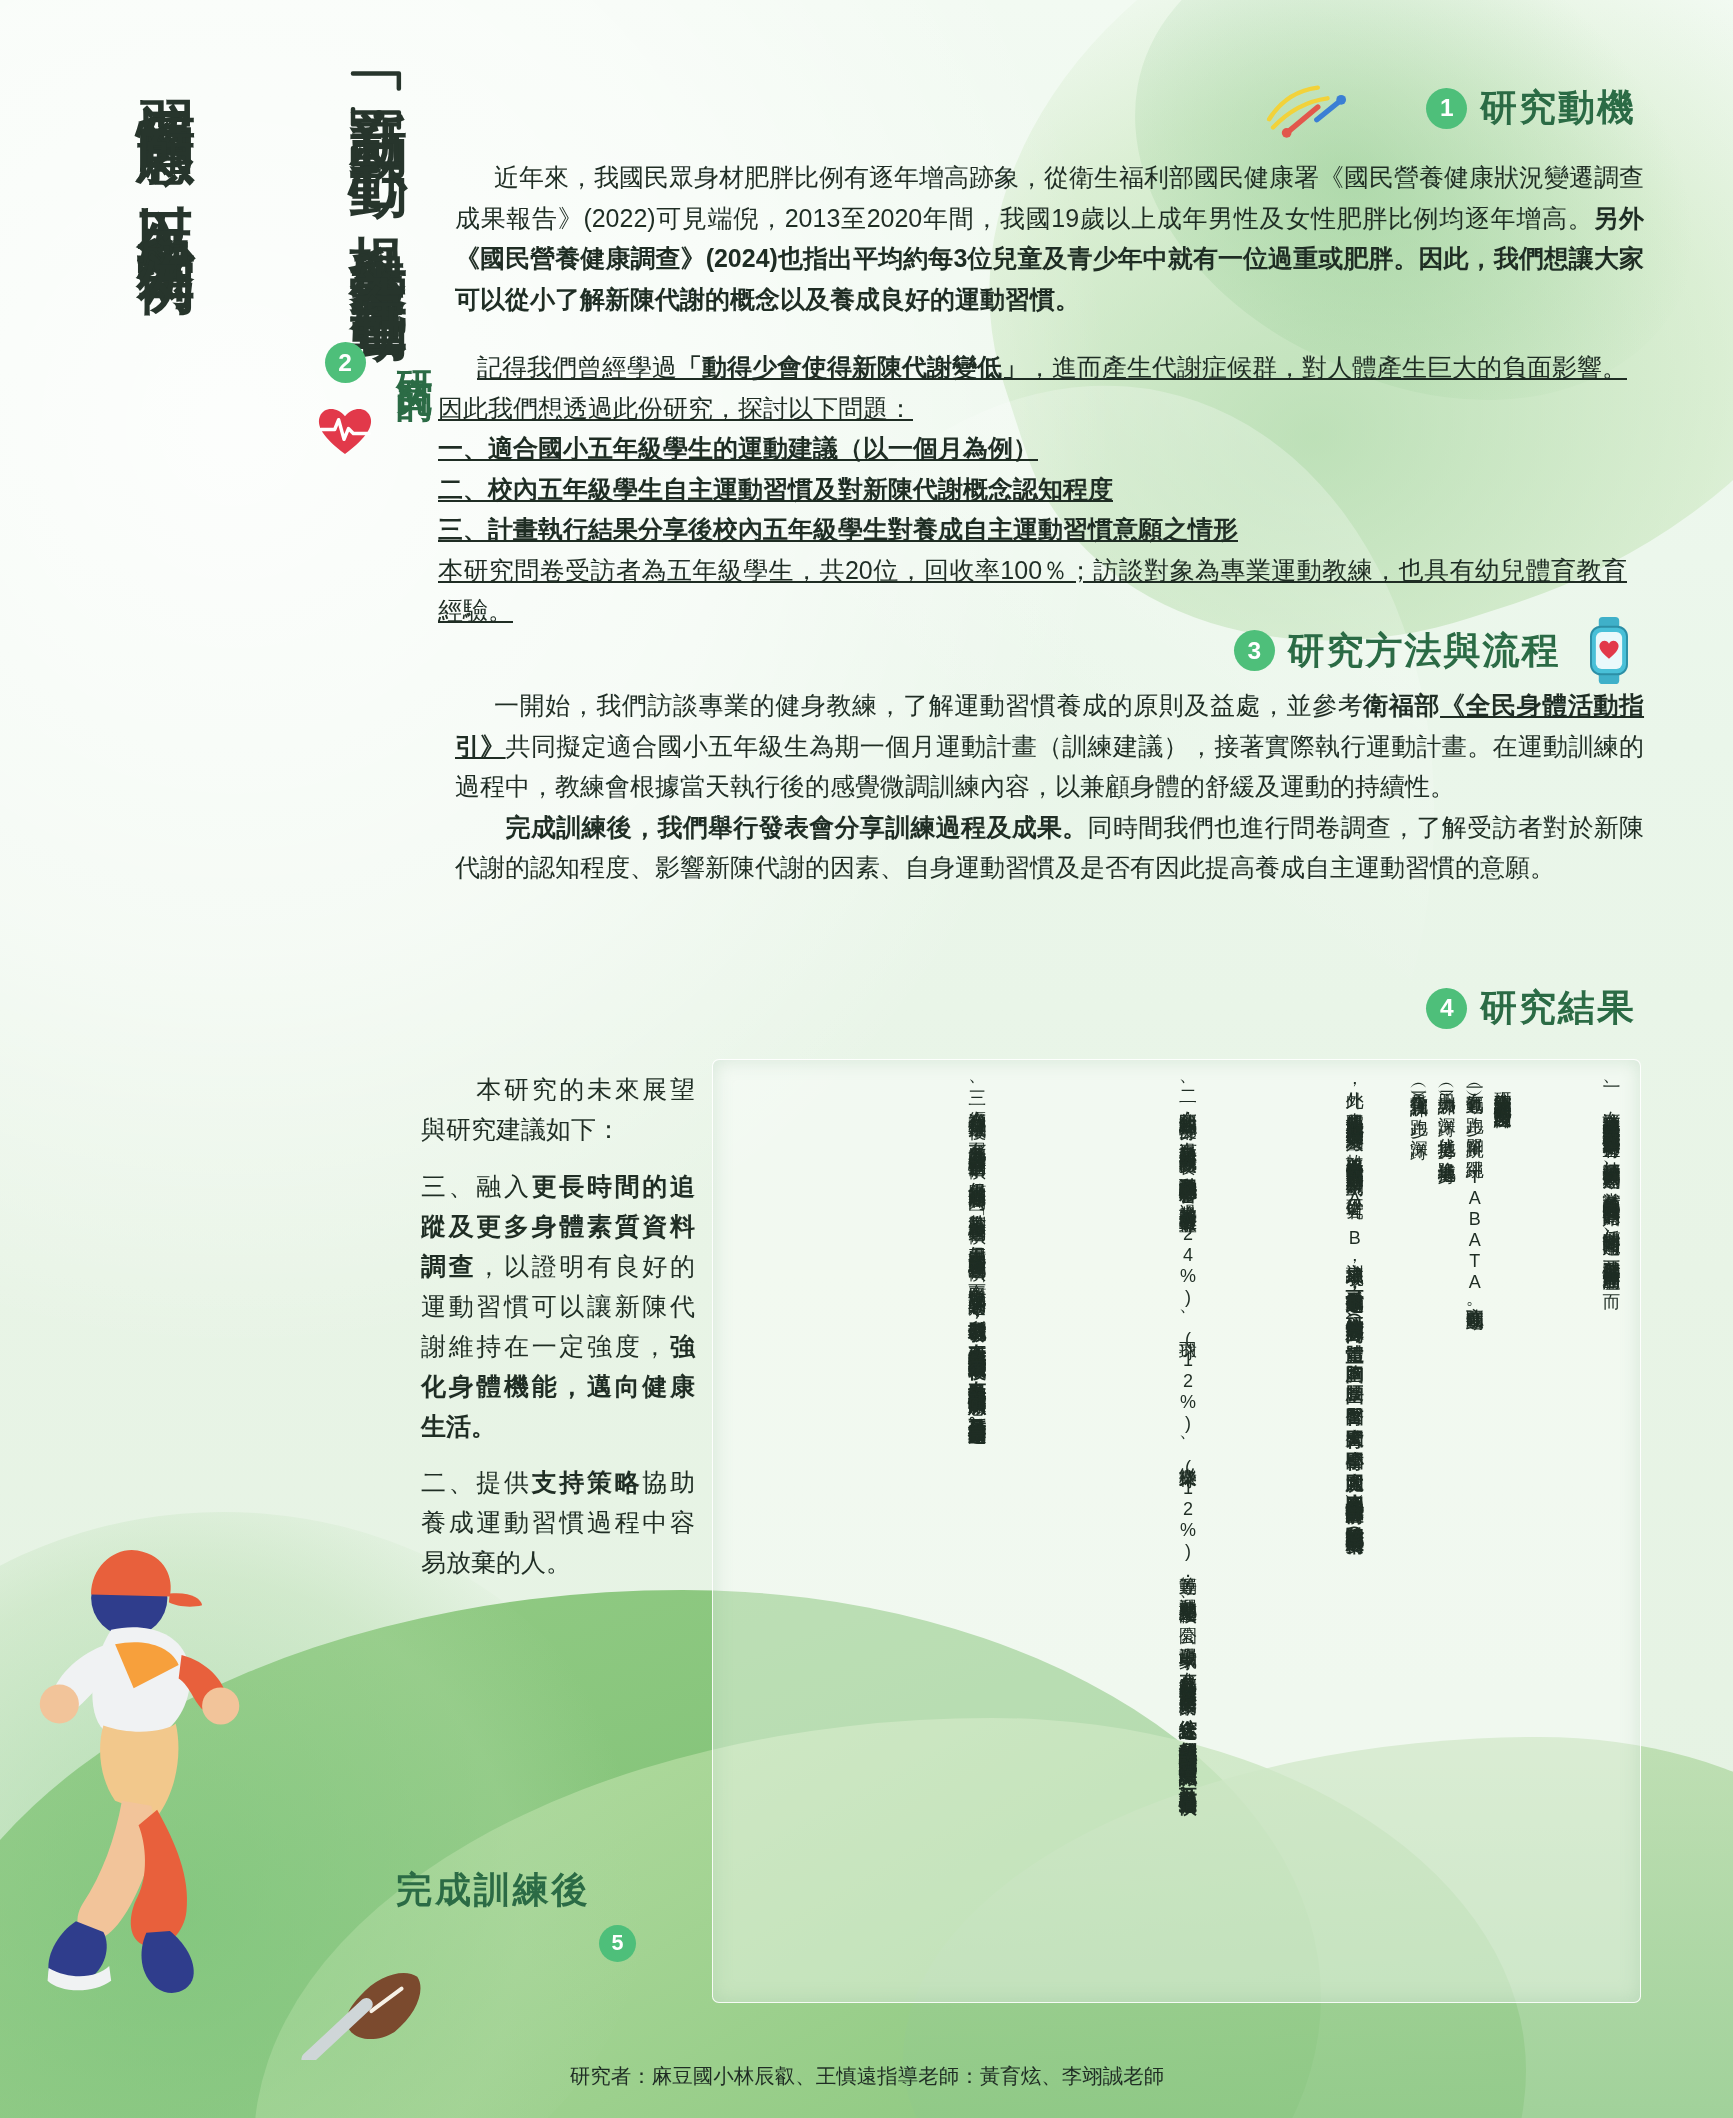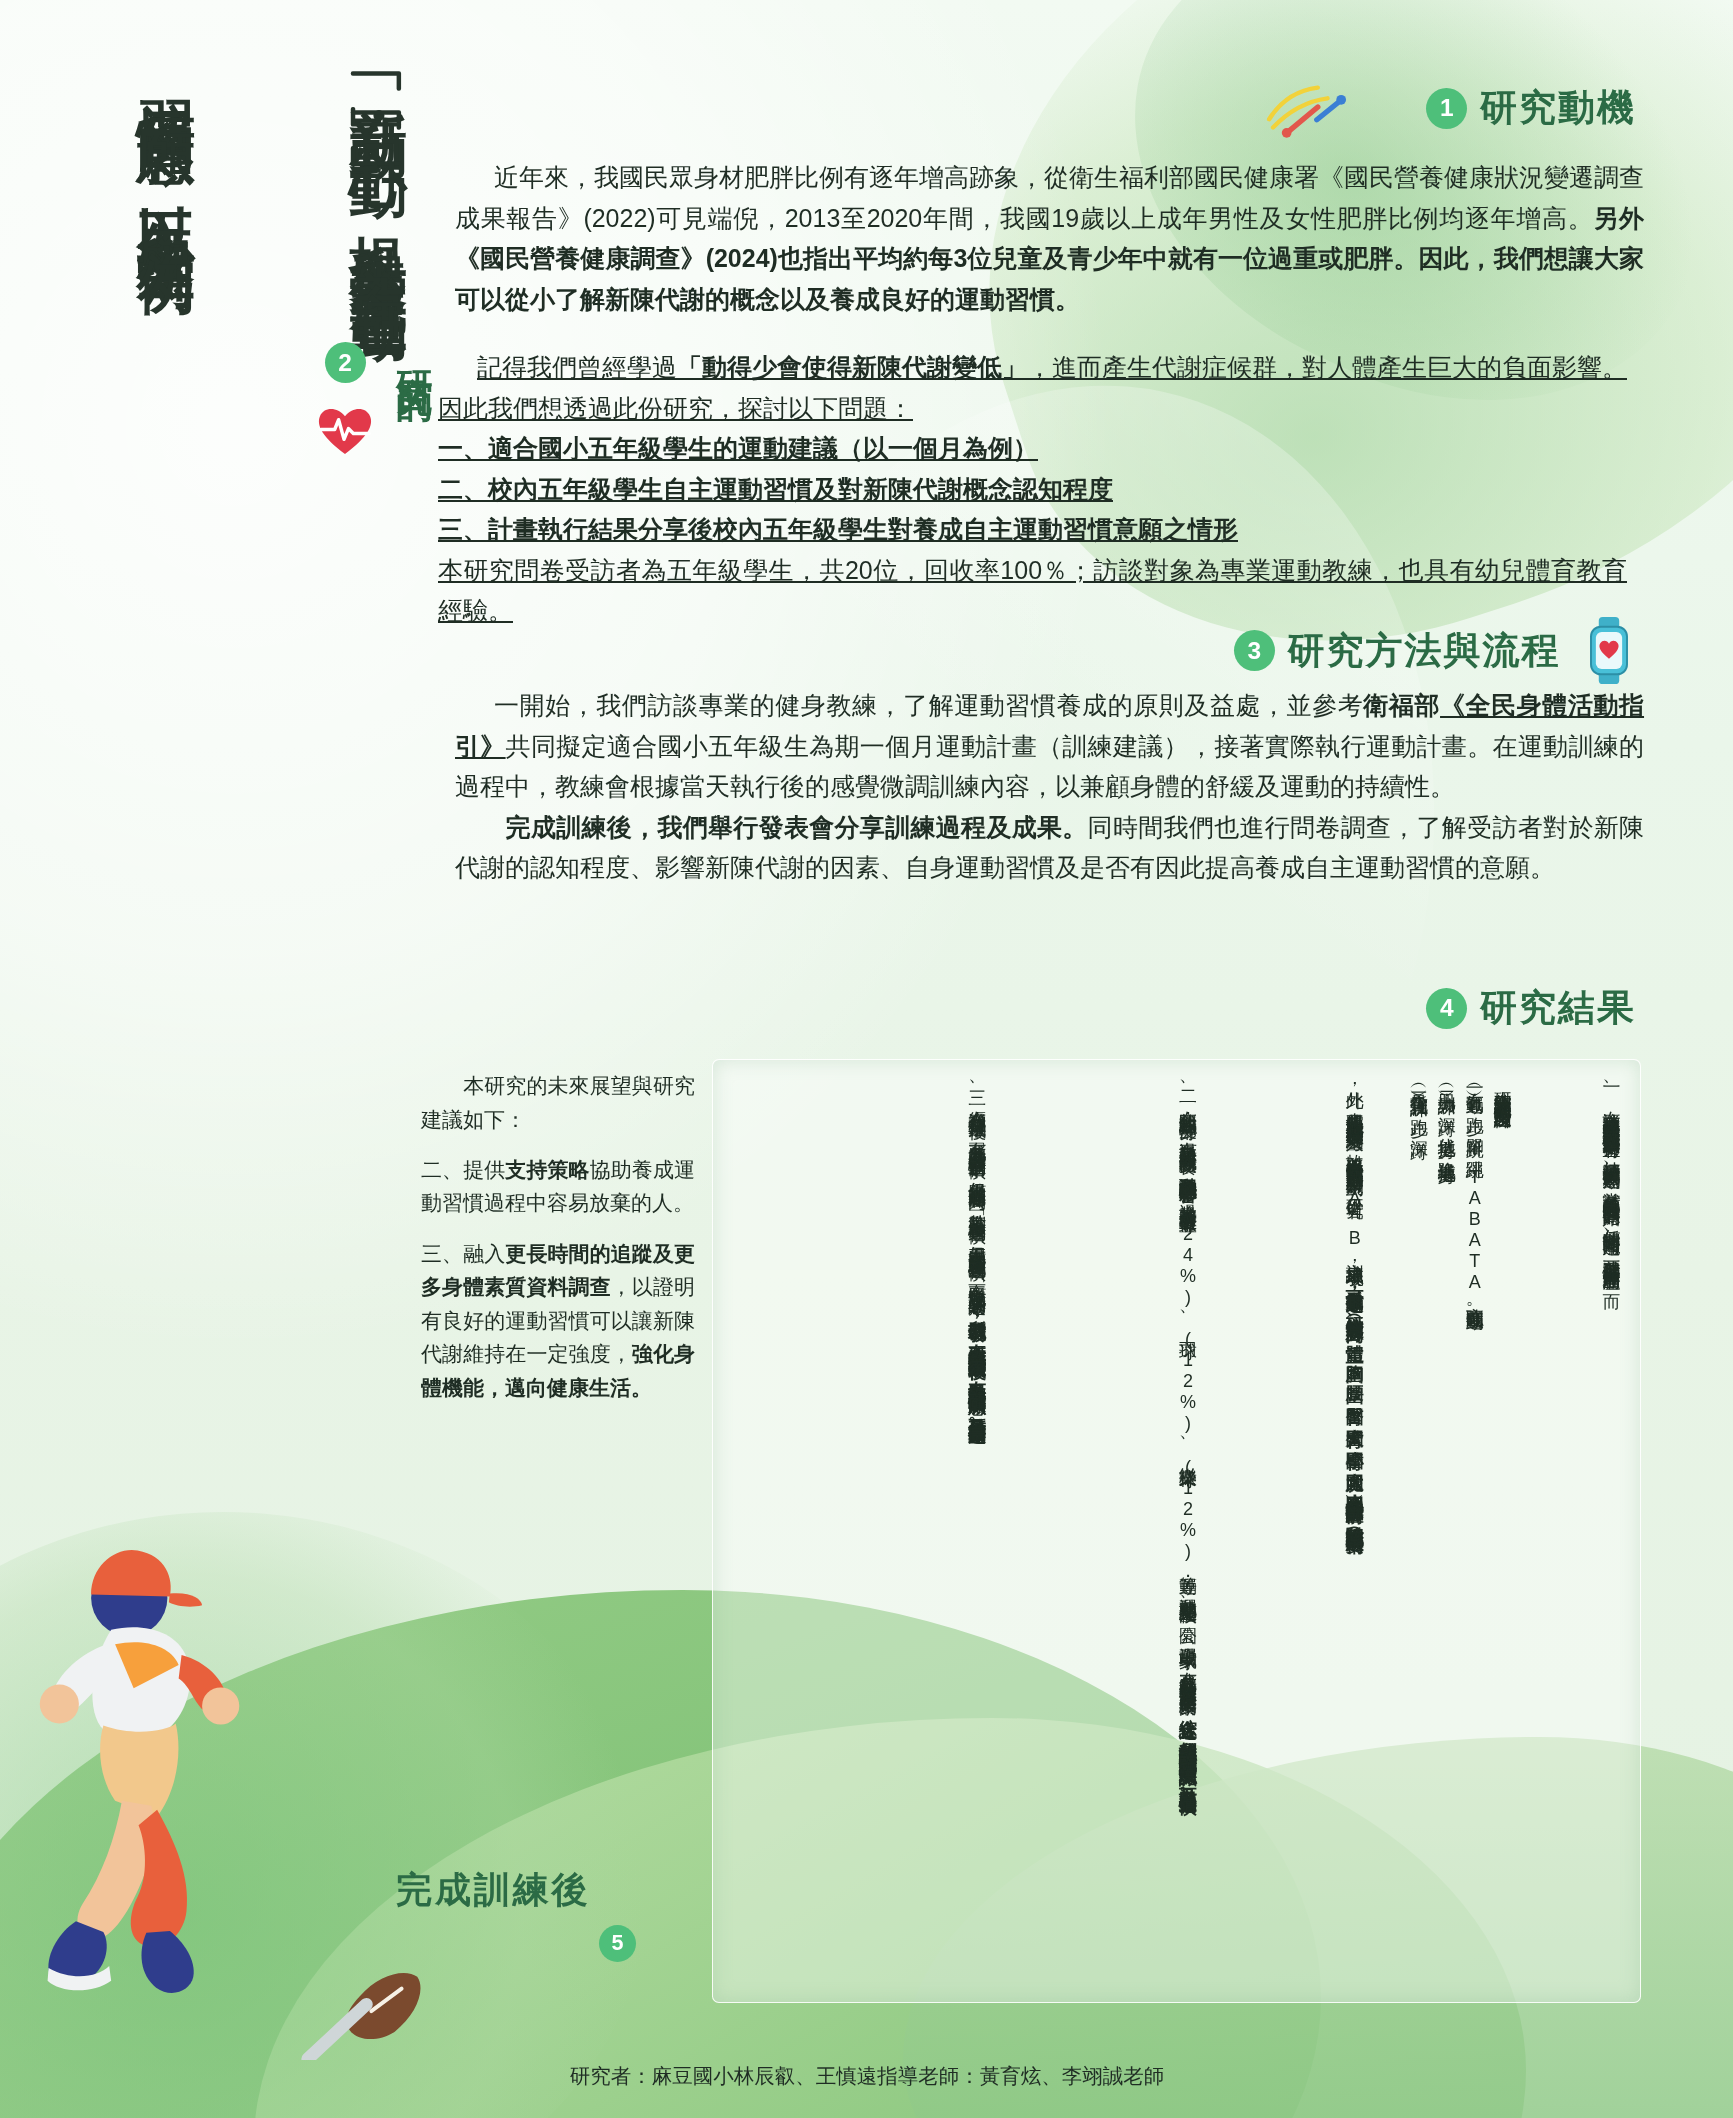--- a/index.html
+++ b/index.html
@@ -166,21 +166,21 @@
     white-space: pre-wrap;
     padding: 0 2.9px;
   }
   .vcol b { font-weight: bold; }
 
   
   .future-block {
     position: absolute;
     left: 421px; top: 1069px;
     width: 274px;
-    font-size: 21px;
+    font-size: 25px;
     line-height: 1.6;
     color: #1f2d24;
     text-align: justify;
   }
   .future-block p { margin: 0 0 16.6px 0; }
   .future-title {
     position: absolute;
     left: 396px; top: 1866px;
     font-family: "Liberation Serif", serif;
     font-weight: bold;
@@ -293,22 +293,22 @@
 （一）有氧運動：跑步、單腳跳、跳繩、TABATA高強度間歇運動。
 （二）肌力訓練：深蹲、伏地挺身、跪姿伏地挺身。
 （三）骨質強化訓練：跑步、深蹲。</div>
   <div class="vcol" style="width:161px;">此外，也將需要的場地大小及器材取得的難易程度納入考量，故以普遍小學生家中及社區常見的運動空間與器材來規劃。從研究者A、B之訓練成果發現，<b>可看出規律運動下，研究者的體態（身高、體重、胸圍、腰圍、臀圍、大臂圍、小臂圍、大腿圍、小腿圍）相較於執行計畫前，除體重外都有正向改變（勻稱）。</b></div>
   <div class="vcol" style="width:205px;">二、在新陳代謝的認知程度部分，有過半數受訪者了解新陳代謝受飲食、<b>運動及睡眠的影響</b>；過半數的受訪者主要從事籃球(24%)、羽球(12%)、樂樂棒球(12%)等運動；運動地點主要是校園、公園、運動場或家中；有八成五的受訪者希望自己的身形看起來至少是苗條與結實的。<b>綜合上述，我們認為受訪者對於運動與新陳代謝的關聯有一定程度的認識，而且多數有自主運動習慣。</b></div>
   <div class="vcol" style="width:205px;">三、在經過我們分享執行成果後，有九成五的受訪者在「已經有自主運動的習慣下，仍然願意提高運動量與時間」，其餘則是「原本沒有運動習慣，但是在兩週內願意開始嘗試養成運動習慣」，而「不願意也沒意願」受訪者則是零。<b>所以我們發現，在研究者分享親身執行運動計畫的成果後，有助於提高受訪者養成運動習慣的意願，甚至是增加原有的運動量。</b></div>
 </div>
 
 <div class="future-block">
   <p>　　本研究的未來展望與研究建議如下：</p>
+  <p>三、融入<b>更長時間的追蹤及更多身體素質資料調查</b>，以證明有良好的運動習慣可以讓新陳代謝維持在一定強度，<b>強化身體機能，邁向健康生活。</b></p>
   <p>二、提供<b>支持策略</b>協助養成運動習慣過程中容易放棄的人。</p>
-  <p>三、融入<b>更長時間的追蹤及更多身體素質資料調查</b>，以證明有良好的運動習慣可以讓新陳代謝維持在一定強度，<b>強化身體機能，邁向健康生活。</b></p>
 </div>
 <div class="future-title">完成訓練後</div>
 <div class="future-num">5</div>
 
 <svg class="runner" viewBox="0 0 820 1180">
 
   <circle cx="205" cy="235" r="78" fill="#2f3d8c"></circle>
   <path d="M127 228 C127 168, 178 130, 222 138 C280 148, 296 196, 288 232 Z" fill="#e8603c"></path>
   <path d="M288 226 C330 222, 352 236, 354 250 C330 256, 300 252, 286 244 Z" fill="#e8603c"></path>
 

